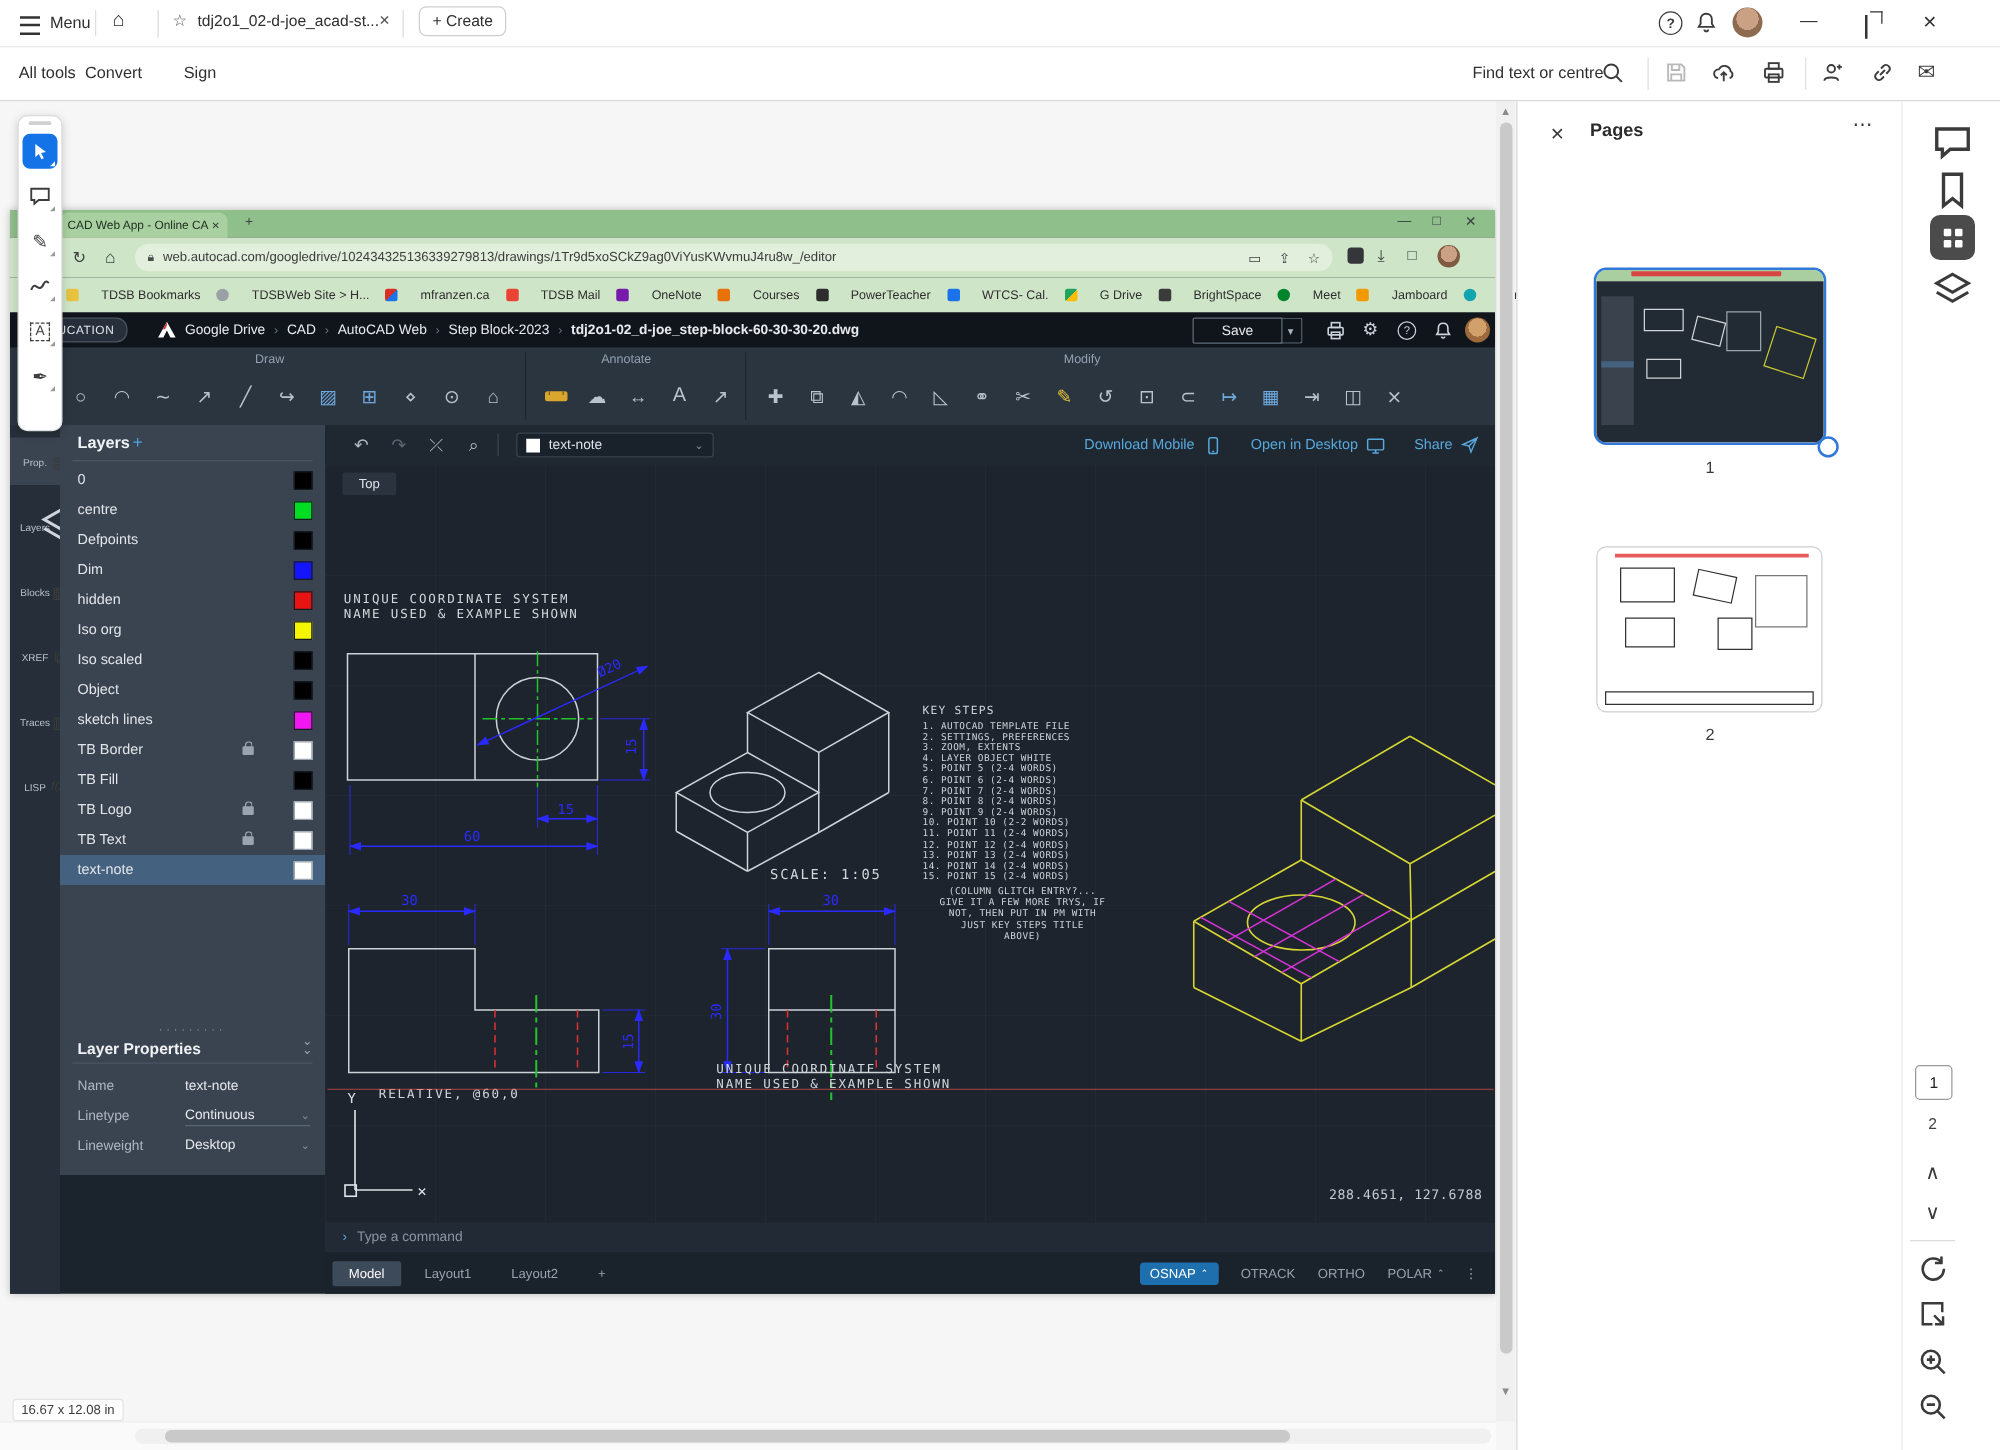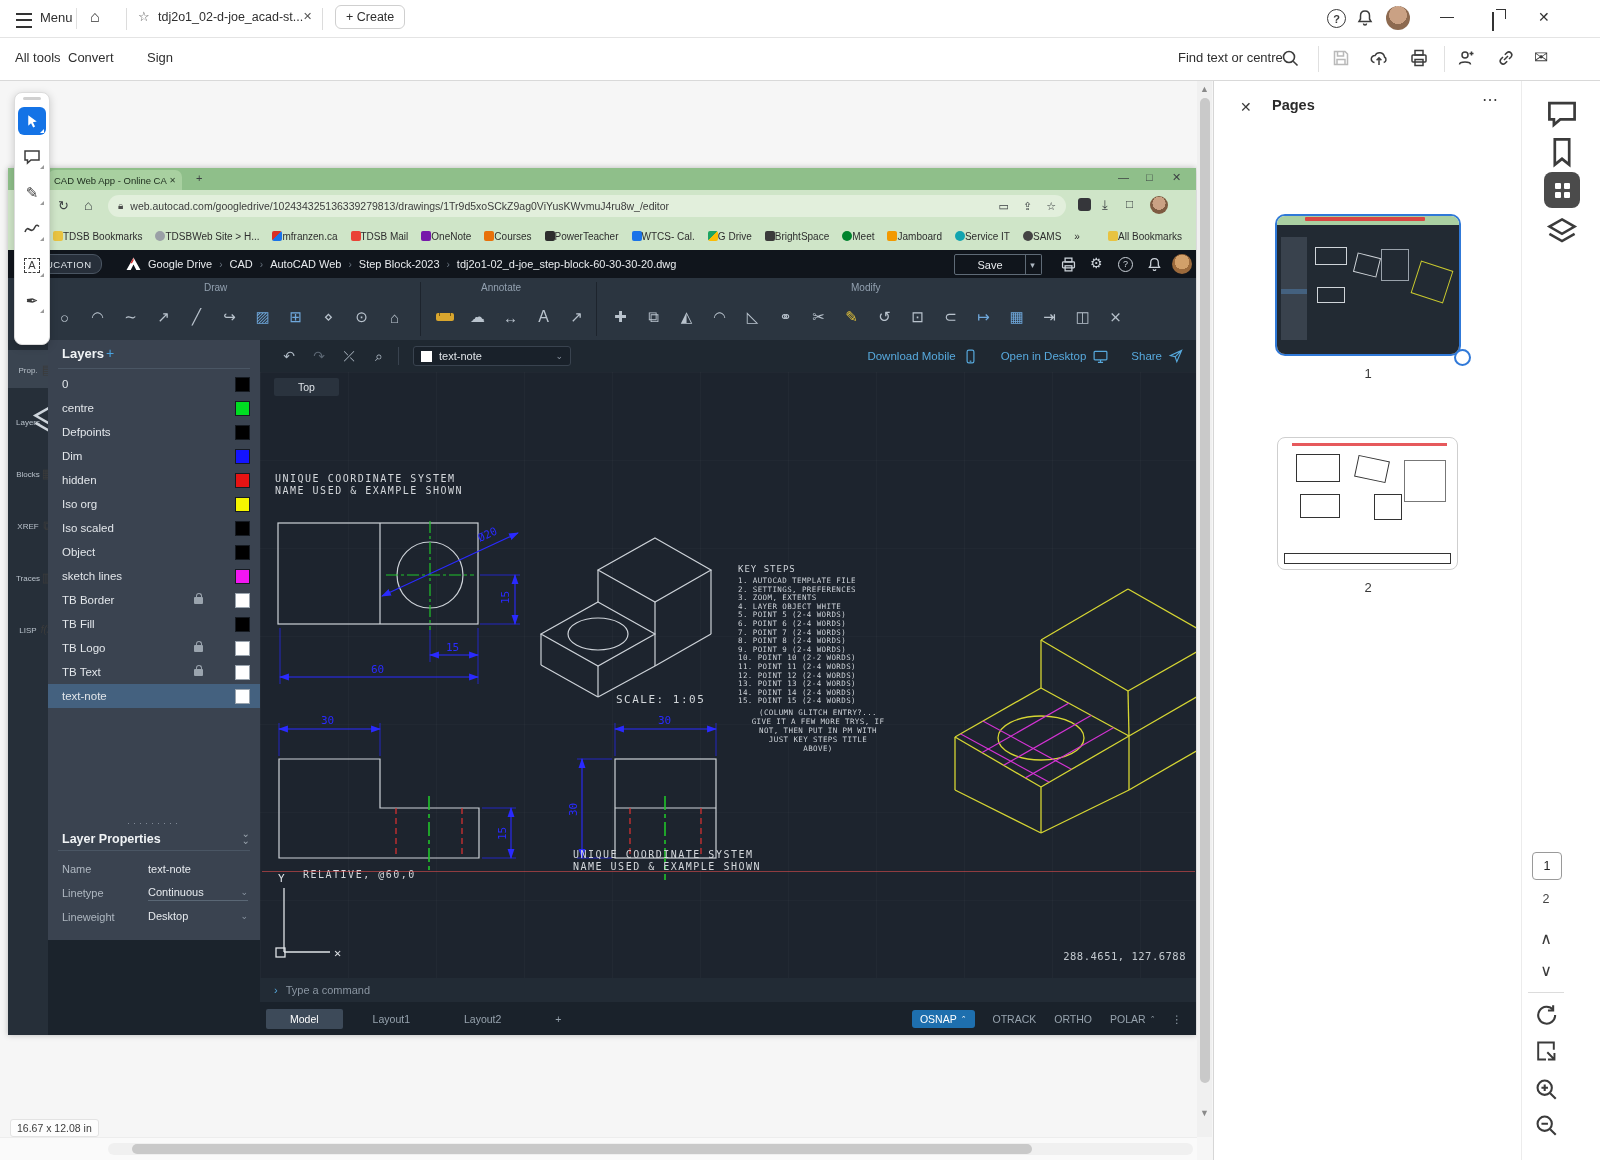--- a/index.html
+++ b/index.html
@@ -41,21 +41,21 @@
   .page{position:absolute;left:8px;top:168px;width:1188px;height:867px;background:#1b232c;box-shadow:0 0 6px rgba(0,0,0,.25);z-index:10;}
   .annot{position:absolute;left:197px;top:10px;width:760px;font-size:20px;color:#e02f33;z-index:31;font-family:"Liberation Sans",sans-serif;}
   .redline{position:absolute;left:254px;top:703px;width:933px;height:1px;background:rgba(236,80,80,.55);z-index:30;}
   
   .ctabs{position:absolute;left:0;top:0;width:1188px;height:22px;background:#8fbf8a;}
   .ctab{position:absolute;left:40px;top:2px;width:134px;height:20px;background:#a8d0a0;border-radius:7px 7px 0 0;display:flex;align-items:center;padding:0 6px;box-sizing:border-box;font-size:9.5px;color:#203020;}
   .curlrow{position:absolute;left:0;top:22px;width:1188px;height:32px;background:#cfe5c8;}
   .cpill{position:absolute;left:100px;top:5px;width:958px;height:22px;background:#e2efdc;border-radius:11px;display:flex;align-items:center;padding:0 10px;box-sizing:border-box;}
   .curl{font-size:10.5px;color:#3c3c3c;white-space:nowrap;overflow:hidden;}
   .cbook{position:absolute;left:0;top:54px;width:1188px;height:28px;background:#cfe5c8;display:flex;align-items:center;gap:13px;padding:0 14px 0 45px;box-sizing:border-box;}
-  .bm{display:flex;align-items:center;gap:0;font-size:10px;color:#2e2e2e;white-space:nowrap;}
+  .bm{display:flex;align-items:center;gap:18px;font-size:10px;color:#2e2e2e;white-space:nowrap;}
   .bi{width:10px;height:10px;border-radius:2px;display:inline-block;flex:none;}
   .cgl{color:#3c4043;font-size:11px;}
   
   .acadhead{position:absolute;left:0;top:82px;width:1188px;height:28px;background:#10151c;display:flex;align-items:center;}
   .badge{position:absolute;left:28px;top:4px;height:18px;border:1px solid #4a5562;background:#272f3a;border-radius:9px;color:#dfe5ea;font-size:9.5px;display:flex;align-items:center;padding:0 9px;letter-spacing:.5px;}
   .crumb{position:absolute;left:118px;top:0;height:28px;display:flex;align-items:center;gap:7px;font-size:11px;color:#e8ebee;}
   .crumbsep{color:#67727e;font-size:10px;}
   .savebtn{position:absolute;left:946px;top:4px;width:70px;height:19px;border:1px solid #5f6b77;border-radius:2px 0 0 2px;color:#e8ebee;font-size:11px;display:flex;align-items:center;justify-content:center;}
   .savecaret{position:absolute;left:1016px;top:4px;width:17px;height:19px;border:1px solid #5f6b77;border-left:none;border-radius:0 2px 2px 0;color:#aeb7c0;font-size:9px;display:flex;align-items:center;justify-content:center;}
   .hic{color:#ccd3da;font-size:14px;}
@@ -93,31 +93,31 @@
   .ctool{position:absolute;left:252px;top:172px;width:936px;height:32px;background:#1f2831;display:flex;align-items:center;}
   .cti{color:#aeb9c4;font-size:14px;width:30px;text-align:center;}
   .cti.dim{color:#5b6672;}
   .ldrop{width:158px;height:20px;background:#19212a;border:1px solid #39434f;border-radius:3px;display:flex;align-items:center;gap:7px;padding:0 7px;box-sizing:border-box;margin-left:10px;}
   .ldrop .s{width:11px;height:11px;background:#fff;flex:none;}
   .ldrop .t{font-size:11px;color:#dfe3e7;flex:1;}
   .bluelink{color:#57a9dd;font-size:11.5px;display:flex;align-items:center;gap:6px;}
   
   .canvas{position:absolute;left:252px;top:204px;width:936px;height:606px;background:#1d242e;overflow:hidden;
     background-image:repeating-linear-gradient(to right,rgba(255,255,255,.025) 0 1px,transparent 1px 88px),repeating-linear-gradient(to bottom,rgba(255,255,255,.02) 0 1px,transparent 1px 88px);}
-  .viewchip{position:absolute;left:14px;top:6px;background:#2a333e;color:#dde2e7;font-size:10.5px;padding:3px 24px;border-radius:2px;}
+  .viewchip{position:absolute;left:14px;top:6px;background:#2a333e;color:#dde2e7;font-size:10.5px;padding:3px 13px;border-radius:2px;}
   .keysteps{position:absolute;left:478px;top:192px;width:160px;font-family:"DejaVu Sans Mono",monospace;color:#ced3d9;}
   .keysteps .kst{font-size:9px;letter-spacing:1px;margin-bottom:3px;}
   .keysteps .ksl{font-size:7.5px;line-height:8.6px;letter-spacing:.4px;white-space:nowrap;}
   .keynote{position:absolute;left:478px;top:336px;width:160px;font-family:"DejaVu Sans Mono",monospace;color:#ced3d9;}
   .keynote .ksl{font-size:7.5px;line-height:9px;letter-spacing:.4px;white-space:nowrap;text-align:center;}
   .coords{position:absolute;right:10px;top:578px;font-size:10.5px;color:#c3c9cf;font-family:"DejaVu Sans Mono",monospace;letter-spacing:.5px;}
   
   .cmdbar{position:absolute;left:252px;top:810px;width:936px;height:24px;background:#222b35;display:flex;align-items:center;color:#8a95a1;font-size:11px;gap:8px;padding-left:14px;box-sizing:border-box;}
   .statusbar{position:absolute;left:252px;top:834px;width:936px;height:33px;background:#1a222b;display:flex;align-items:center;font-size:10.5px;color:#97a3ae;}
-  .mtab{padding:4px 24px;margin-left:6px;text-align:right;}
+  .mtab{padding:4px 13px;margin-left:6px;text-align:right;}
   .mtab.active{background:#3d4a59;color:#fff;border-radius:2px;}
   .toggle{margin-left:18px;display:flex;align-items:center;gap:4px;}
   .toggle.on{background:#1e6fae;color:#fff;border-radius:3px;padding:3px 8px;}
   .statusbar .leftpad{flex:1;}
   
   .rpanel{position:absolute;left:1213px;top:80px;width:387px;height:1080px;background:#fff;border-left:1px solid #d6d6d6;z-index:45;}
   .rrail{position:absolute;left:307px;top:0;width:80px;height:1080px;border-left:1px solid #ececec;}
   .rico{position:absolute;left:22px;width:36px;height:36px;display:flex;align-items:center;justify-content:center;color:#3b3b3b;}
   .rico.active{background:#4b4b4b;border-radius:8px;color:#fff;}
   .gridic{display:grid;grid-template-columns:6px 6px;grid-gap:3px;}
@@ -406,21 +406,21 @@
             <path d="M8 0 L4.6 6.3 L6.4 6.3 L8 3.2 Z" fill="#d32f2f"></path>
           </svg>
         <span>Google Drive</span>
           <span class="crumbsep">›</span>
         <span>CAD</span>
           <span class="crumbsep">›</span>
         <span>AutoCAD Web</span>
           <span class="crumbsep">›</span>
         <span>Step Block-2023</span>
           <span class="crumbsep">›</span>
-        <span style="font-weight:normal">tdj2o1-02_d-joe_step-block-60-30-30-20.dwg</span>
+        <span style="font-weight:bold">tdj2o1-02_d-joe_step-block-60-30-30-20.dwg</span>
       </div>
       <div class="savebtn">Save</div>
       <div class="savecaret">▾</div>
       <svg class="abs ic" style="left:1052px;top:6px;width:17px;height:17px;color:#ccd3da">
           <use href="#i-print"></use>
         </svg>
       <span class="abs hic" style="left:1082px;top:5px">⚙</span>
       <span class="abs" style="left:1110px;top:7px;width:13px;height:13px;border:1.3px solid #ccd3da;border-radius:50%;color:#ccd3da;font-size:9px;text-align:center;line-height:13px">?</span>
       <svg class="abs ic" style="left:1138px;top:6px;width:17px;height:17px;color:#ccd3da">
           <use href="#i-bell"></use>

